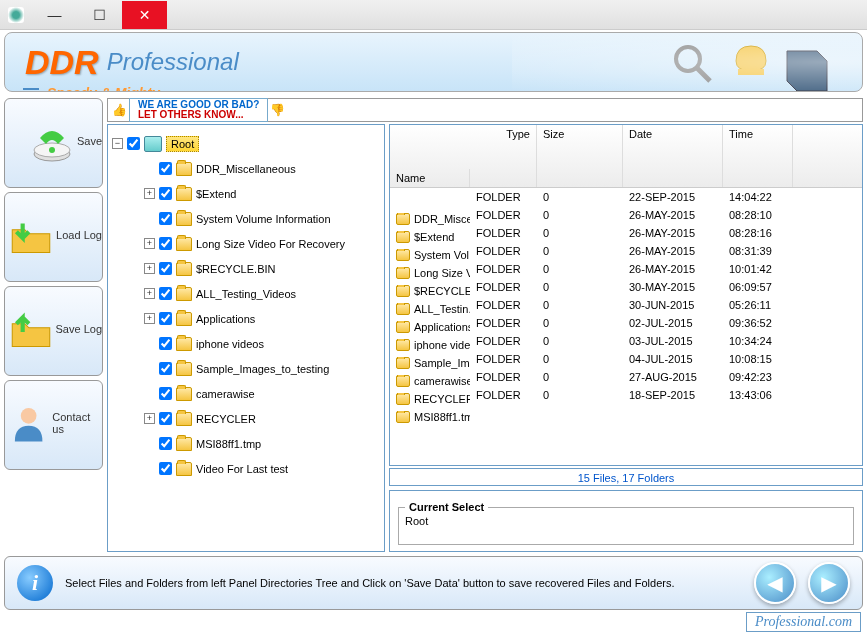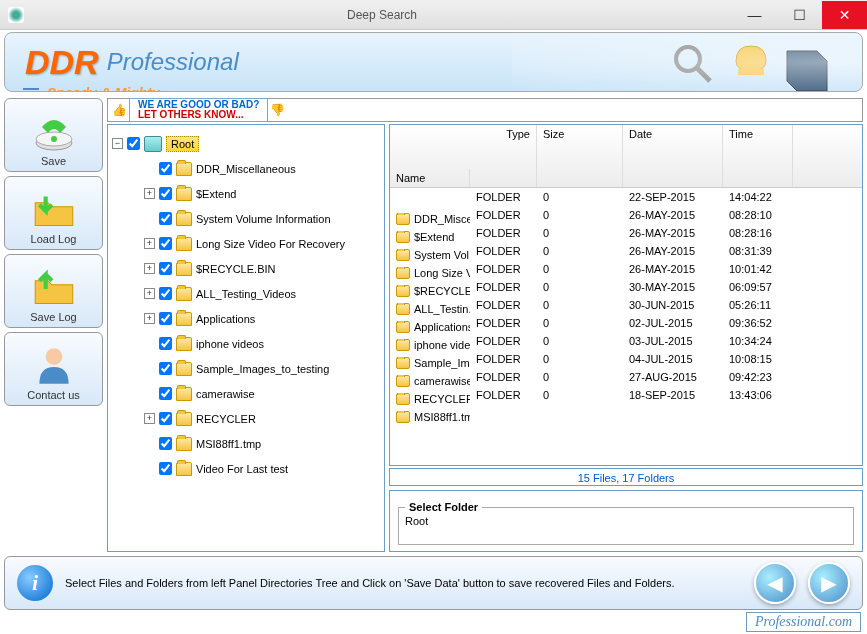--- a/index.html
+++ b/index.html
@@ -20,21 +20,21 @@
 .banner-pro { font-size: 24px; color: #4a8cc7; font-style: italic; margin-left: 8px; font-weight: 300; }
 .banner-tag { position: absolute; left: 42px; top: 52px; font-size: 14px; font-style: italic; font-weight: bold; color: #ff9933; }
 .banner-tag-lines { position:absolute; left:18px; top:55px; display:flex; flex-direction:column; gap:2px;}
 .banner-tag-lines span{width:16px;height:2px;background:#4a8cc7;display:block;}
 .banner-tools { position: absolute; right: 30px; top: 8px; display: flex; gap: 6px; align-items: center; }
 .tool-icon { width: 50px; height: 60px; }
 
 .main { display: flex; padding: 4px; gap: 4px; height: 462px; }
 
 .sidebar { width: 99px; display: flex; flex-direction: column; gap: 4px; }
-.side-btn { height: 74px; border: 1px solid #999; border-radius: 6px; background: linear-gradient(to bottom, #f8fbff, #d8e8f8); display: flex; flex-direction: column; align-items: center; justify-content: flex-end; padding-bottom: 4px; cursor: pointer; position: relative; }
+.side-btn { height: 90px; border: 1px solid #999; border-radius: 6px; background: linear-gradient(to bottom, #f8fbff, #d8e8f8); display: flex; flex-direction: row; align-items: center; justify-content: flex-end; padding-bottom: 4px; cursor: pointer; position: relative; }
 .side-btn-icon { width: 50px; height: 48px; margin-top:2px; display:flex; align-items:center; justify-content:center;}
 .side-btn-label { font-size: 11px; color: #333; }
 
 .content { flex: 1; display: flex; flex-direction: column; gap: 2px; }
 .promo-bar { height: 24px; border: 1px solid #999; background: #fff; padding: 0 4px; display:flex; align-items:center;}
 .promo-bar-inner { border:1px solid #7ac; padding:1px 8px; font-family: 'Courier New', monospace; font-size: 10px; font-weight: bold; display:flex; flex-direction:column; line-height:1;}
 .promo-l1{color:#0066cc;}
 .promo-l2{color:#cc0000;}
 
 .panels { flex: 1; display: flex; gap: 4px; }
@@ -81,21 +81,20 @@
 .table-body::-webkit-scrollbar-thumb, .tree-panel::-webkit-scrollbar-thumb { background: #c8c8c8; border: 1px solid #aaa; }
 
 
 .icon-save svg, .icon-load svg, .icon-savelog svg, .icon-contact svg { width:48px; height:44px;}
 </style>
 </head>
 <body>
 
 <div class="titlebar">
   <div class="titlebar-icon"></div>
-  <div class="titlebar-title">Deep Search</div>
   <div class="titlebar-btns">
     <div class="titlebar-btn min">—</div>
     <div class="titlebar-btn max">☐</div>
     <div class="titlebar-btn close">✕</div>
   </div>
 </div>
 
 <div class="banner">
   <span class="banner-logo">DDR</span>
   <span class="banner-pro">Professional</span>
@@ -394,21 +393,21 @@
                 <div class="td col-type">FOLDER</div>
                 <div class="td col-size">0</div>
                 <div class="td col-date">18-SEP-2015</div>
                 <div class="td col-time">13:43:06</div>
               </div>
             </div>
         </div>
         <div class="stats-bar">15 Files,  17 Folders</div>
         <div class="current-folder-box">
           <fieldset>
-            <legend>Select Folder</legend>
+            <legend>Current Select</legend>
             <div class="cf-value">Root</div>
           </fieldset>
         </div>
       </div>
     </div>
   </div>
 </div>
 
 <div class="footer">
   <div class="info-icon">i</div>

